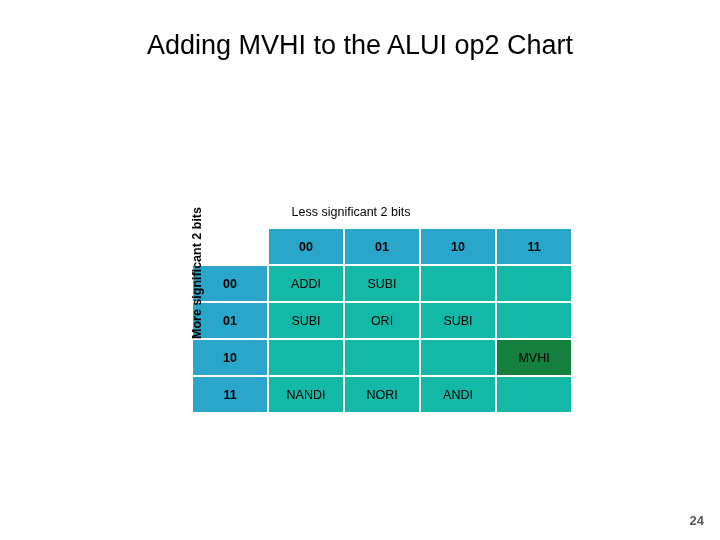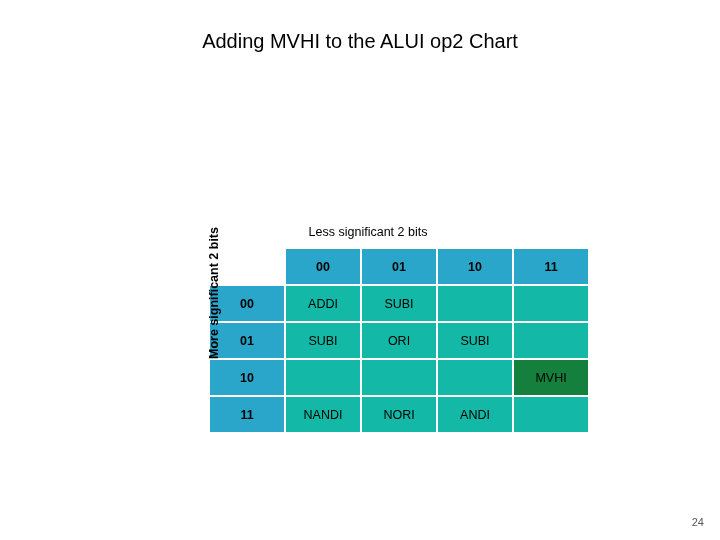--- a/index.html
+++ b/index.html
@@ -14,32 +14,31 @@
     overflow: hidden;
     position: relative;
   }
 
   .slide-title {
     position: absolute;
     top: 30px;
     left: 0;
     width: 720px;
     text-align: center;
-    font-size: 20px;
+    font-size: 27px;
     font-weight: normal;
     color: #000000;
     letter-spacing: 0px;
     white-space: nowrap;
   }
 
   .table-area {
     position: absolute;
-    left: 140px;
+    left: 123px;
     top: 205px;
-    margin-top: 20px;
   }
 
   .col-header-label {
     font-size: 12.5px;
     color: #000000;
     text-align: center;
     width: 320px;
     margin-left: 68px;
     margin-bottom: 8px;
   }
@@ -104,22 +103,23 @@
   td.cell-mvhi {
     background: #15803d;
     color: #c00000;
     font-weight: normal;
   }
 
   .slide-number {
     position: absolute;
     right: 16px;
     bottom: 12px;
-    font-size: 11px;
+    font-size: 13px;
     color: #595959;
+    font-weight: bold;
   }
 </style>
 </head>
 <body>
 
 <div class="slide-title">Adding MVHI to the ALUI op2 Chart</div>
 
 <div class="table-area">
 
   <div class="col-header-label">Less significant 2 bits</div>

